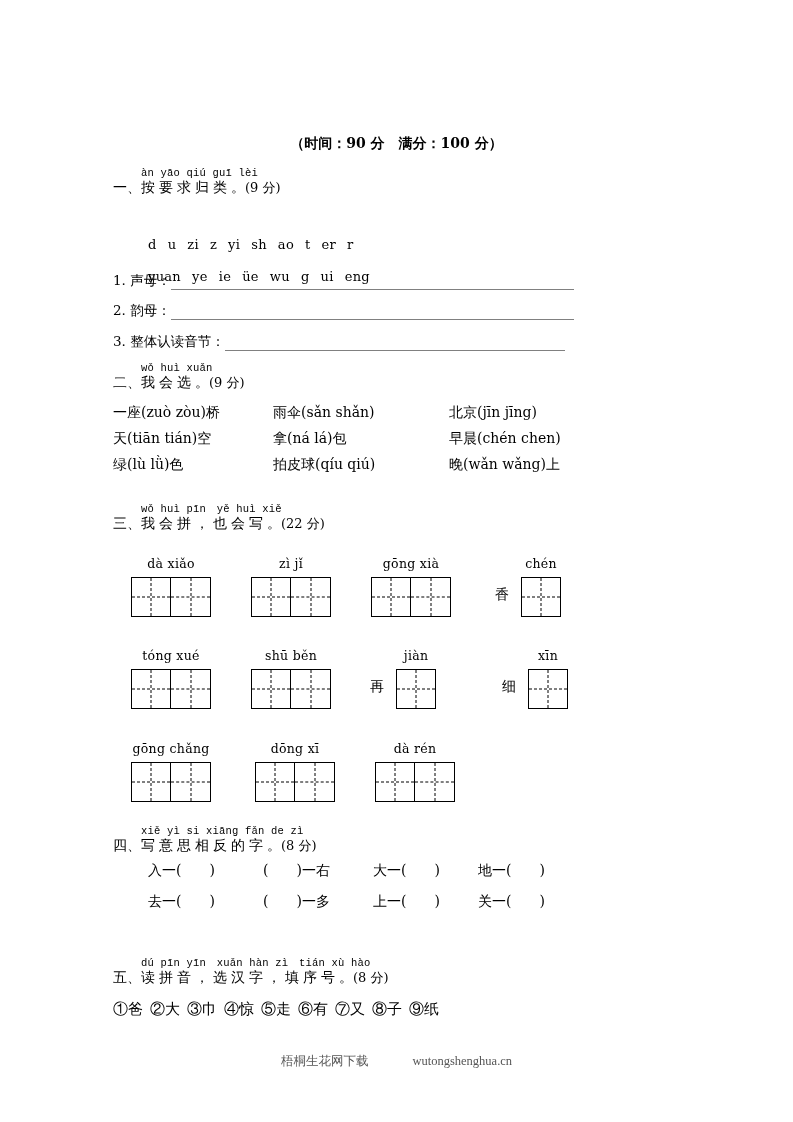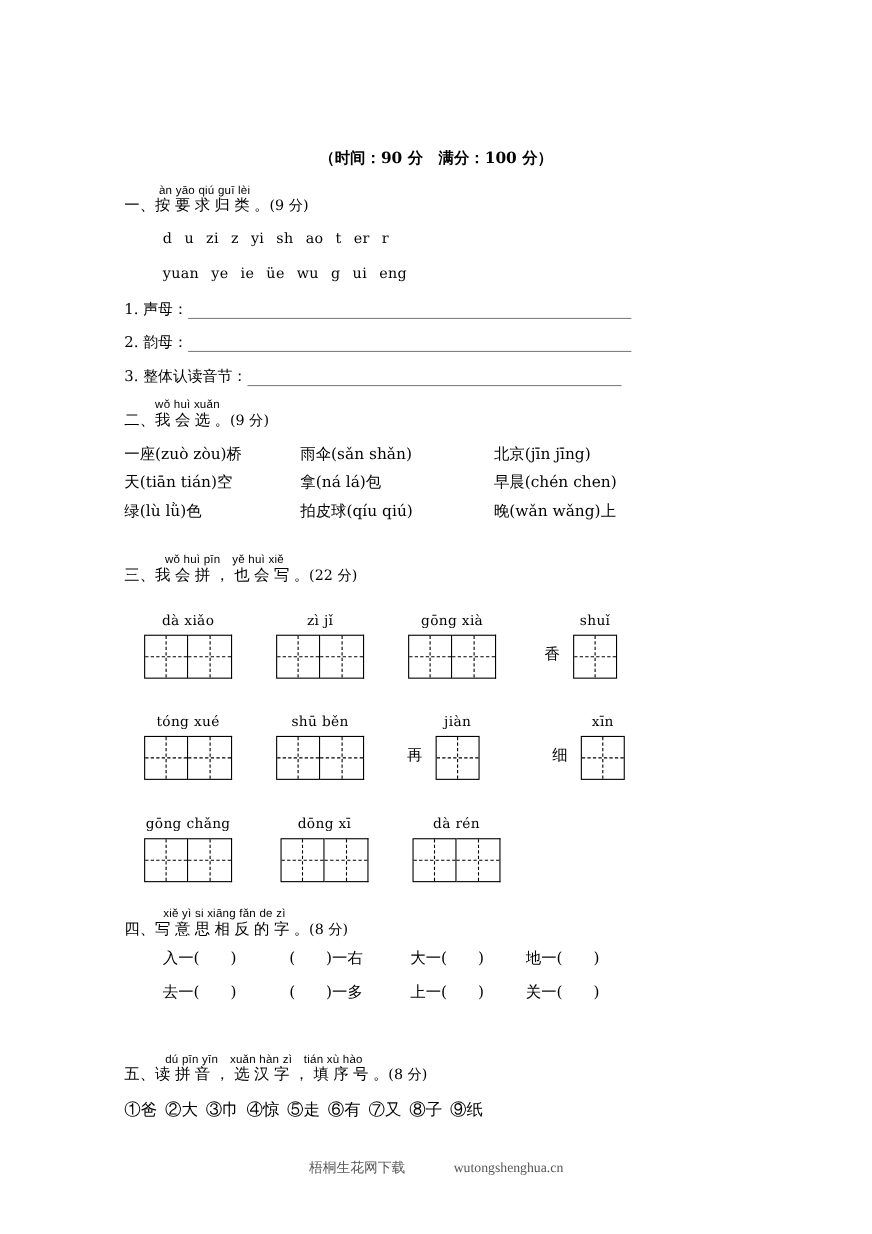--- a/index.html
+++ b/index.html
@@ -66,40 +66,41 @@
   }
   .ruby-pinyin {
     position: absolute;
     left: 0;
     top: -12px;
     width: 100%;
     text-align: center;
     font-size: 10.5px;
     line-height: 1;
     letter-spacing: 0.2px;
-    font-family: Liberation Sans, sans-serif;
+    font-family: Liberation Mono, monospace;
     white-space: nowrap;
   }
   .ruby-base {
     display: inline-block;
     font-size: 14px;
     letter-spacing: 4px;
   }
   .sec-score {
     font-size: 13px;
   }
 
   
   .letters-row {
     position: absolute;
     left: 148px;
     font-size: 13px;
     letter-spacing: 0.3px;
     white-space: nowrap;
     font-family: "DejaVu Serif", "Liberation Serif", serif;
+    margin-top: 27px;
   }
   .letters-row span { margin-right: 11px; }
   .blank-item {
     position: absolute;
     left: 113px;
     font-size: 13.5px;
     white-space: nowrap;
     font-family: "DejaVu Serif", "Liberation Serif", serif;
   }
   .blank-item .lbl { display: inline-block; }
@@ -283,21 +284,21 @@
     </div>
       <div class="write-group" style="left:371px;top:556px;width:80px;">
       <div class="wg-pinyin" style="width:80px;">gōng xià</div>
       <div class="wg-boxes">
           <div class="tzg"></div>
           <div class="tzg"></div>
         </div>
     </div>
       <div class="wg-prefix" style="left:495px;top:586px;">香</div>
       <div class="write-group" style="left:521px;top:556px;width:40px;">
-      <div class="wg-pinyin" style="width:40px;">shuǐ</div>
+      <div class="wg-pinyin" style="width:40px;">chén</div>
       <div class="wg-boxes">
           <div class="tzg"></div>
         </div>
     </div>
       <div class="write-group" style="left:131px;top:648px;width:80px;">
       <div class="wg-pinyin" style="width:80px;">tóng xué</div>
       <div class="wg-boxes">
           <div class="tzg"></div>
           <div class="tzg"></div>
         </div>

